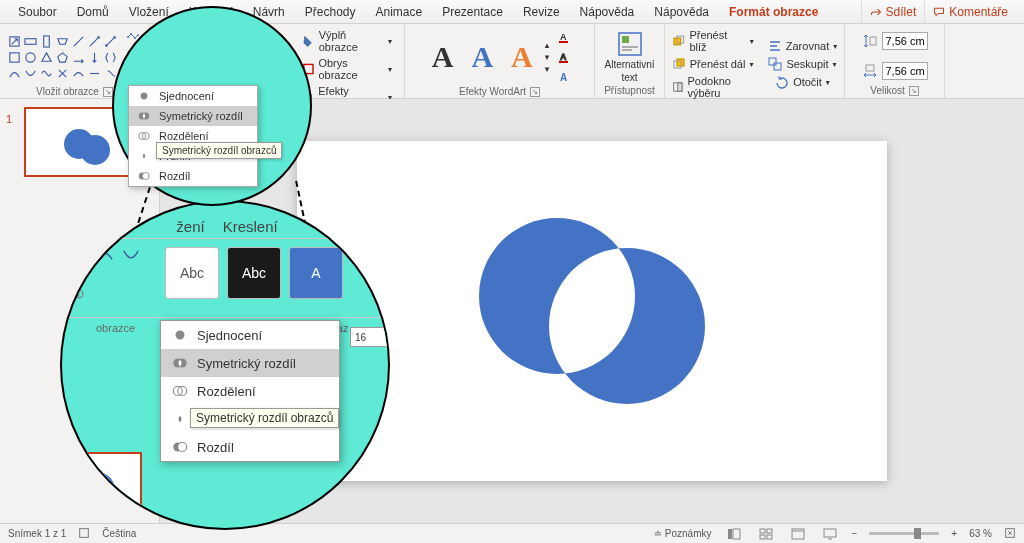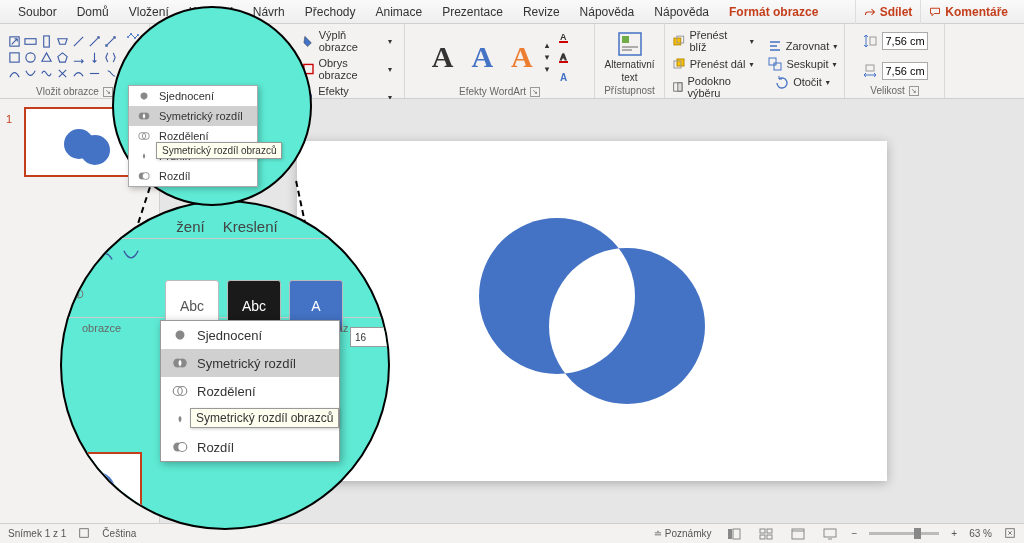--- a/index.html
+++ b/index.html
@@ -3,40 +3,40 @@
 <meta charset="utf-8">
 <style>
   * { box-sizing: border-box; margin: 0; padding: 0; font-family: "Segoe UI", Arial, sans-serif; }
   body { background: #fff; width: 1024px; height: 543px; overflow: hidden; position: relative; font-size: 12px; color: #333; }
 
   
   .tabs { display: flex; align-items: center; height: 24px; border-bottom: 1px solid #d0d0d0; padding: 0 8px; background: linear-gradient(#fafafa,#eee); }
   .tab { padding: 0 10px; font-size: 12px; line-height: 24px; cursor: pointer; }
   .tab.active { color: #c43e1c; font-weight: 600; }
   .spacer { flex: 1; }
-  .share-btn { display:flex; align-items:center; gap:4px; padding:0 8px; color:#c43e1c; font-weight:700; height:24px; border-left:1px solid #ddd; }
+  .share-btn { display:flex; align-items:center; gap:4px; padding:0 8px; color:#c43e1c; font-weight:400; height:24px; border-left:1px solid #ddd; }
   .share-btn svg { width:12px; height:12px; }
 
   
   .ribbon { display:flex; height: 75px; background:#f3f2f1; border-bottom:1px solid #d0d0d0; }
   .group { border-right:1px solid #d8d8d8; padding:4px 8px 2px 8px; display:flex; flex-direction:column; align-items:center; justify-content:space-between; position:relative; }
   .group-body { display:flex; align-items:center; gap:6px; flex:1; }
   .group-label { font-size:10px; color:#666; text-align:center; }
   .group-label .dialog-launch { display:inline-block; width:10px; height:10px; border:1px solid #999; margin-left:4px; font-size:7px; text-align:center; line-height:8px; vertical-align:middle; }
 
   
   .shapes-gallery { display:grid; grid-template-columns:repeat(7,14px); grid-auto-rows:14px; gap:2px; }
   .shapes-gallery .sh { width:14px; height:14px; display:flex; align-items:center; justify-content:center; }
   .shapes-gallery svg { width:13px; height:13px; stroke:#3b5ba5; stroke-width:1.2; fill:none; }
   .col-stack { display:flex; flex-direction:column; gap:2px; }
   .mini-btn { width:18px; height:18px; display:flex; align-items:center; justify-content:center; border:1px solid transparent; }
   .mini-btn svg { width:14px; height:14px; }
 
   
-  .style-item { width:40px; height:42px; border:1px solid #bbb; border-radius:3px; display:flex; align-items:center; justify-content:center; font-size:11px;margin-top:33px; }
+  .style-item { width:40px; height:42px; border:1px solid #bbb; border-radius:3px; display:flex; align-items:center; justify-content:center; font-size:11px; }
   .style-white { background:#fff; color:#555; }
   .style-black { background:#1a1a1a; color:#fff; }
   .style-blue  { background:#4472c4; color:#fff; }
 
   .text-cmd { display:flex; align-items:center; gap:4px; font-size:11px; padding:1px 4px; }
   .text-cmd svg { width:14px; height:14px; }
 
   .wa-item { font-family: Georgia, serif; font-size:30px; font-weight:bold; padding:0 6px; }
   .wa1 { color:#333; } .wa2 { color:#4472c4; } .wa3 { color:#ed7d31; }
 
@@ -540,21 +540,21 @@
               <path d="M2 4q5 10 10 0" fill="none" stroke="#3b5ba5"></path>
             </svg>
         </div>
       </div>
       <div style="flex:1; padding:8px; display:flex; gap:8px;">
         <div class="style-item style-white" style="width:54px;height:52px;font-size:14px">Abc</div>
         <div class="style-item style-black" style="width:54px;height:52px;font-size:14px">Abc</div>
         <div class="style-item style-blue" style="width:54px;height:52px;font-size:14px;overflow:hidden">A</div>
       </div>
     </div>
-    <div class="zb-label" style="left:20px;">obrazce</div>
+    <div class="zb-label" style="left:34px;">obrazce</div>
     <div class="zb-label" style="left:232px;">Styly obraz</div>
     <div class="zb-ruler">16</div>
 
     <div class="zb-popup">
       <div class="merge-item">
           <svg viewBox="0 0 16 16">
             <path d="M4 8a4 4 0 0 1 8 0 4 4 0 0 1-2 3.5A4 4 0 0 1 4 8z" fill="#888"></path>
           </svg>
           <span>Sjednocení</span>
         </div>

